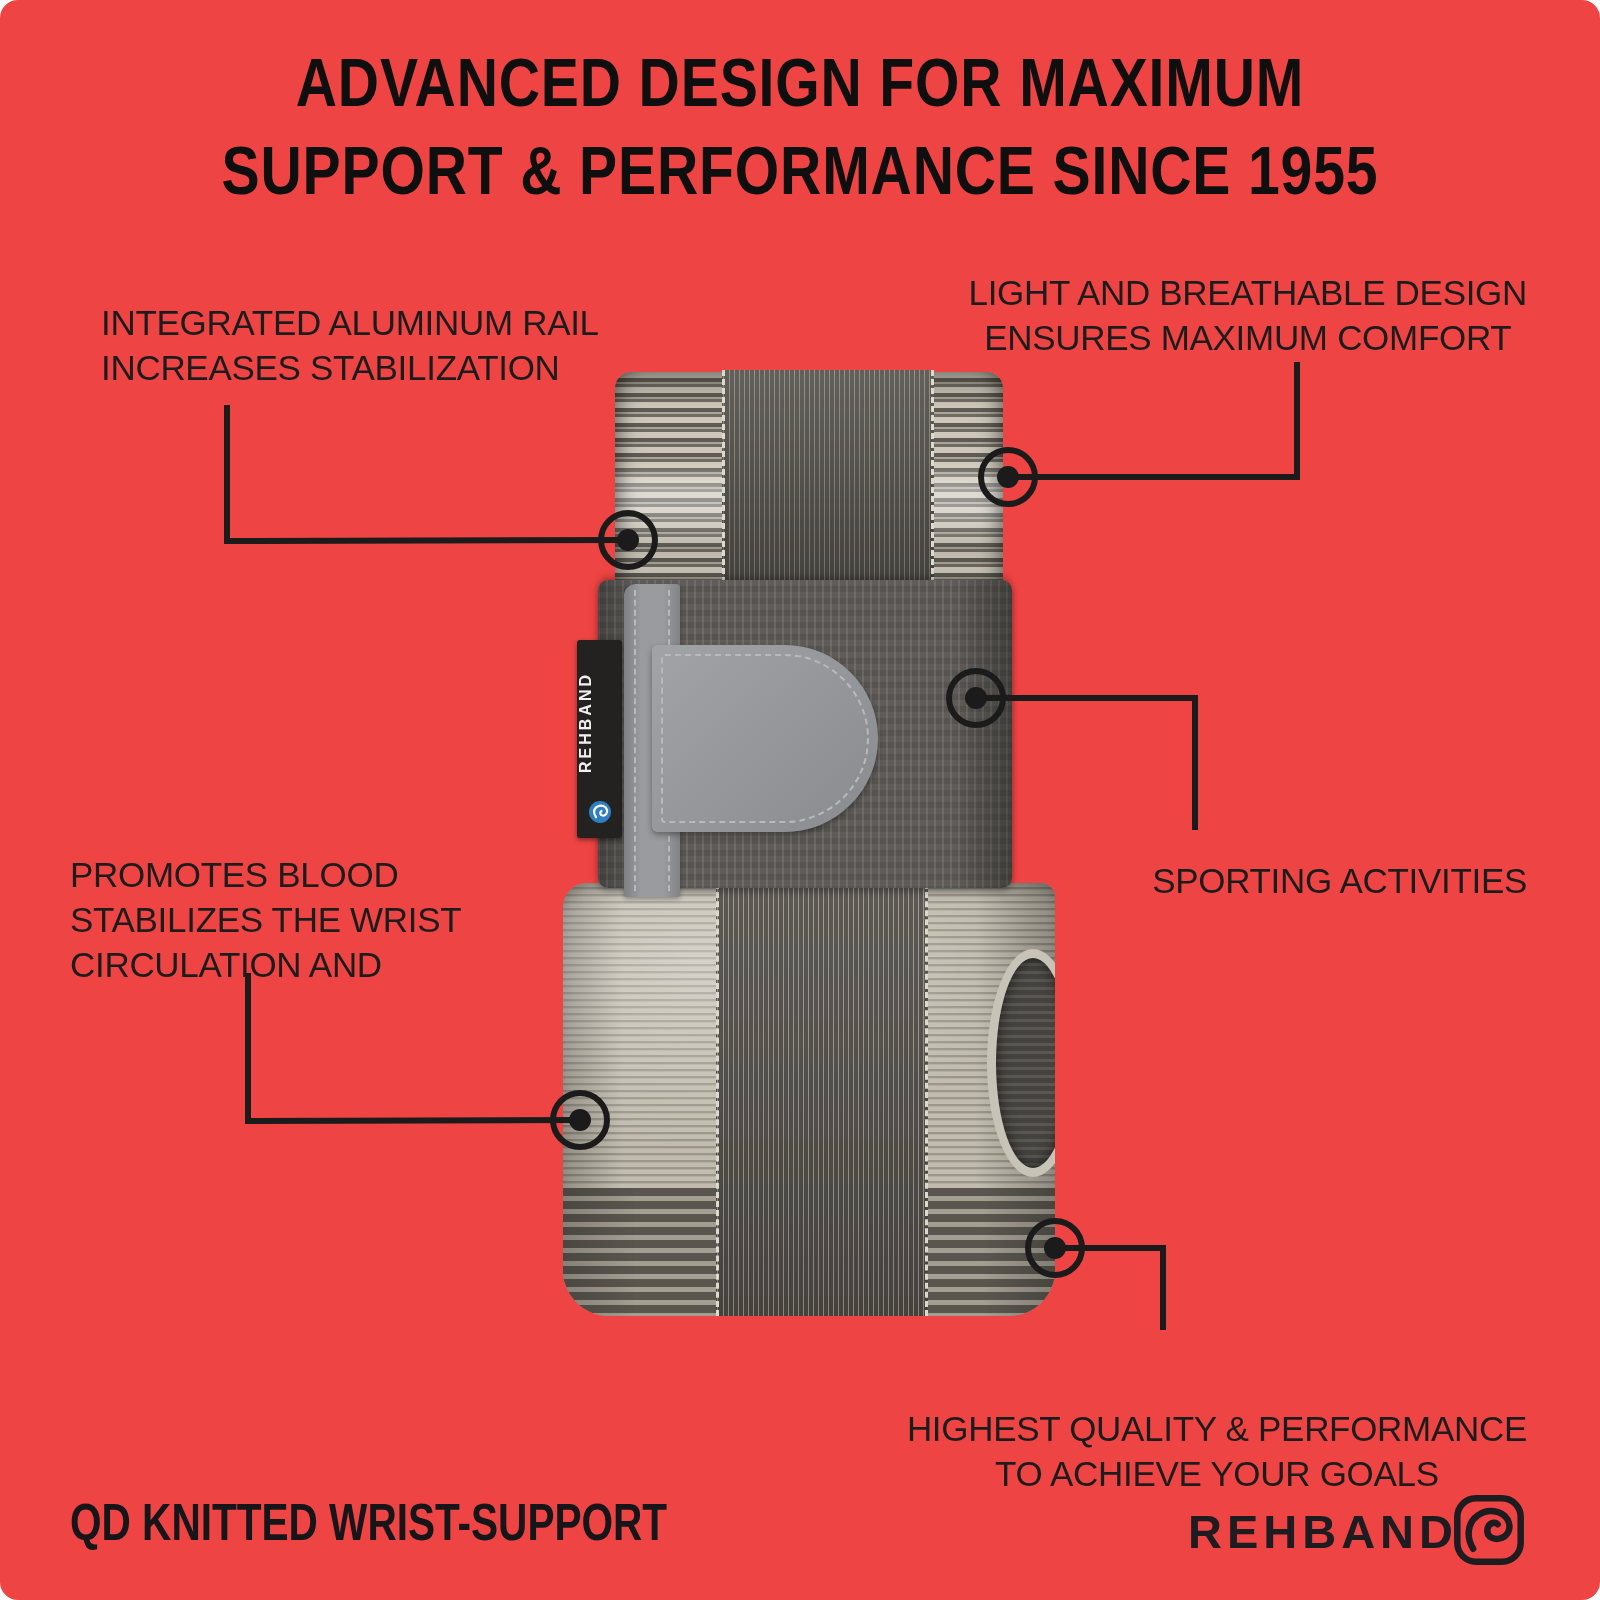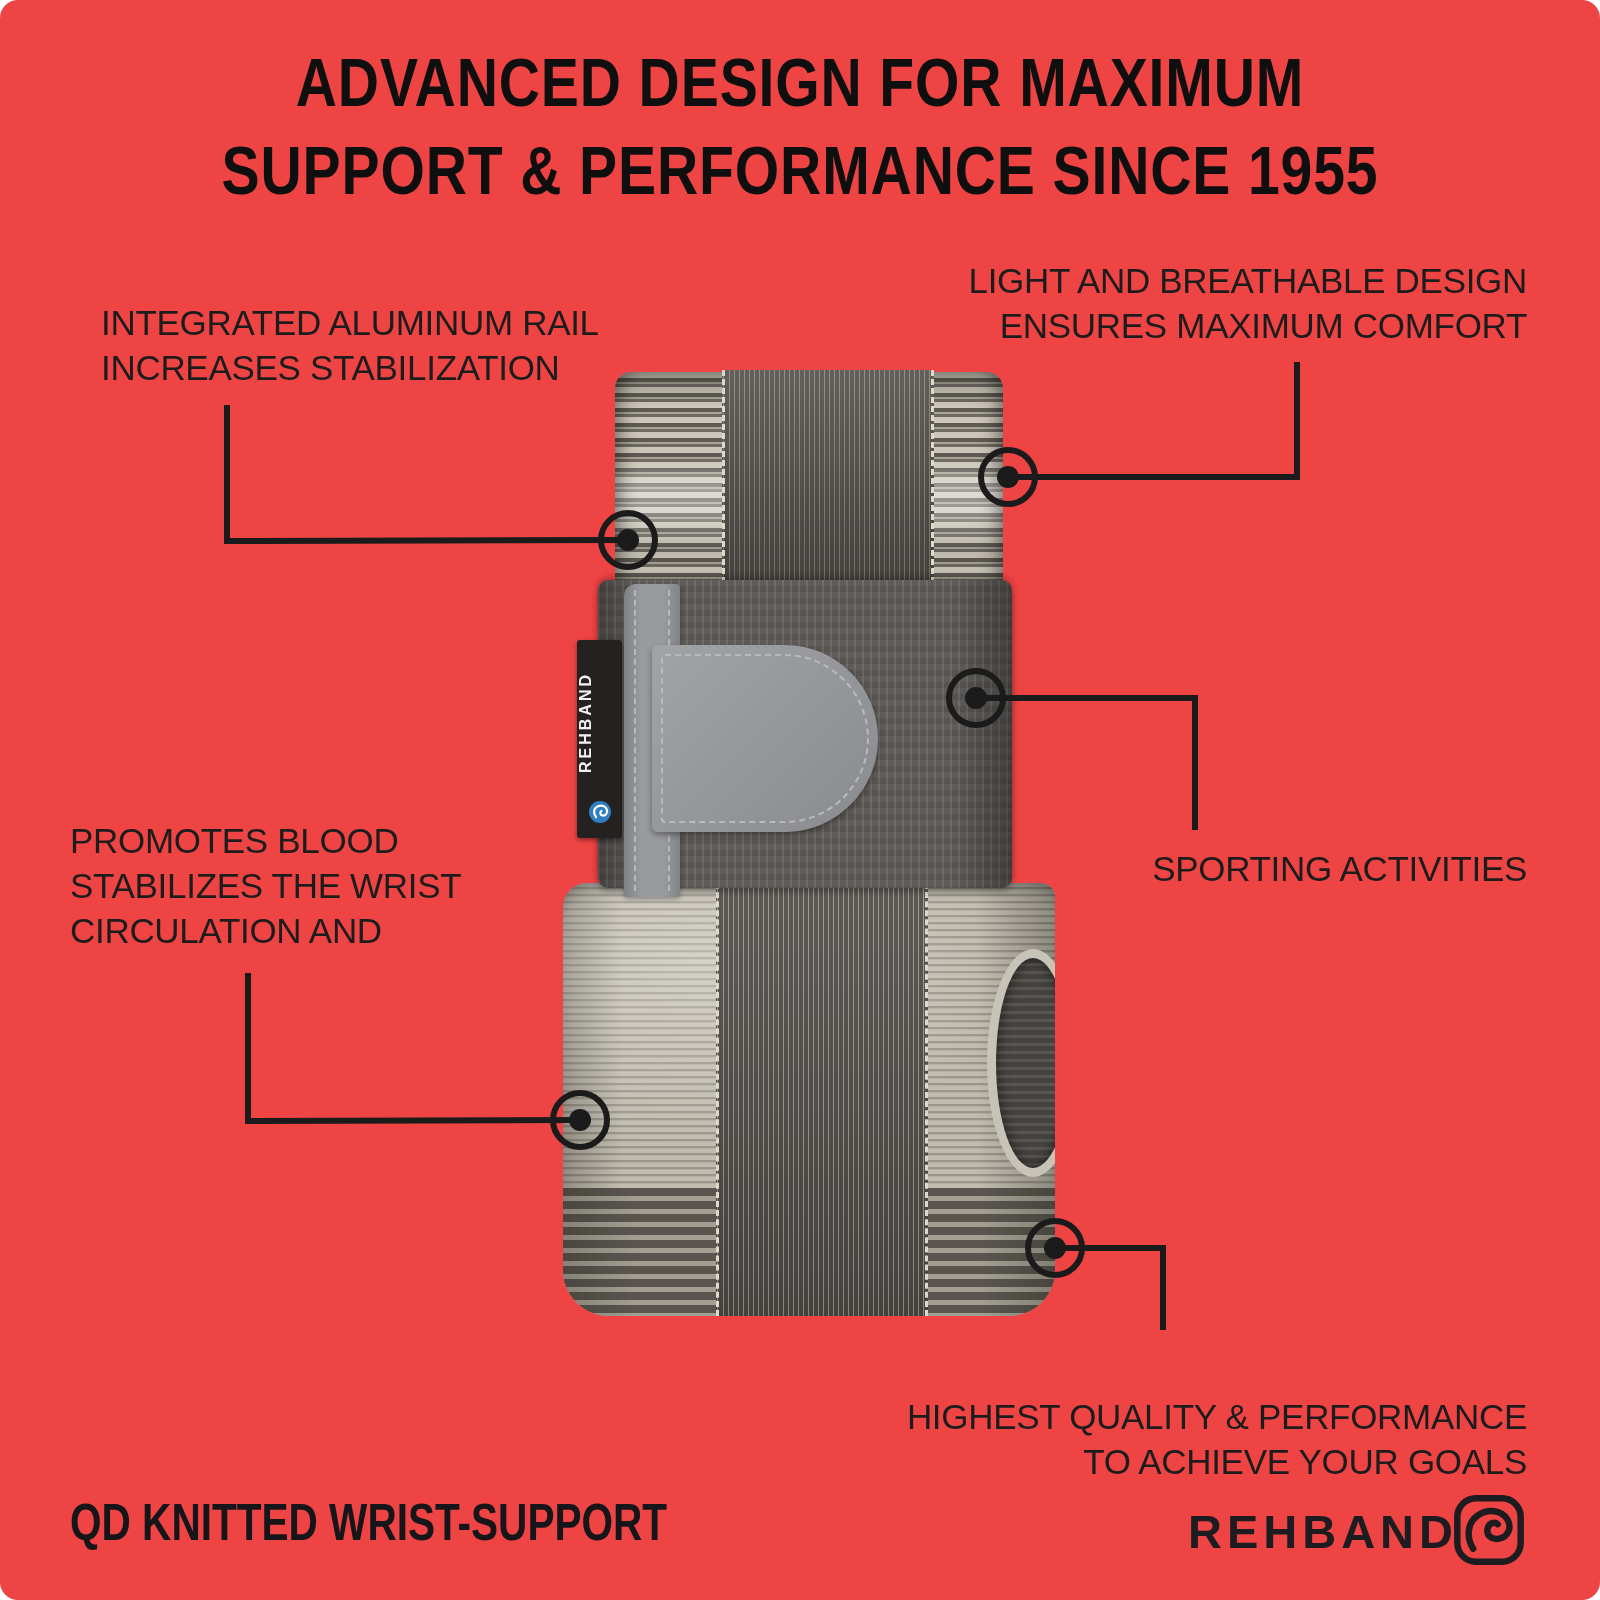--- a/index.html
+++ b/index.html
@@ -10,24 +10,24 @@
 
   
   .title{
     position:absolute;top:38px;left:0;width:1600px;text-align:center;
     font-weight:bold;font-size:68px;line-height:88px;color:#0f0f0f;
     transform:scaleX(0.84);transform-origin:50% 0;letter-spacing:1px;white-space:nowrap;
   }
 
   
   .callout{position:absolute;font-size:35px;line-height:45px;color:#1c1c1c;letter-spacing:-0.3px;white-space:nowrap;}
-  .callout.right{text-align:right;}
+  .callout.right{text-align:center;margin-top:12px;}
   .c1{left:73px;top:300px;margin-left:28px;}
   .c2{right:73px;top:258px;}
-  .c3{left:70px;top:818px;}
+  .c3{left:70px;top:852px;}
   .c4{right:73px;top:846px;}
   .c5{right:73px;top:1394px;}
 
   
   .part{position:absolute;}
   .cuff{
     left:615px;top:372px;width:388px;height:220px;border-radius:16px 16px 0 0;
     background:
       linear-gradient(180deg, rgba(35,33,30,.30) 0%, rgba(35,33,30,0) 16%,
         rgba(255,255,255,0) 40%, rgba(255,255,255,.38) 52%, rgba(255,255,255,.30) 64%,

